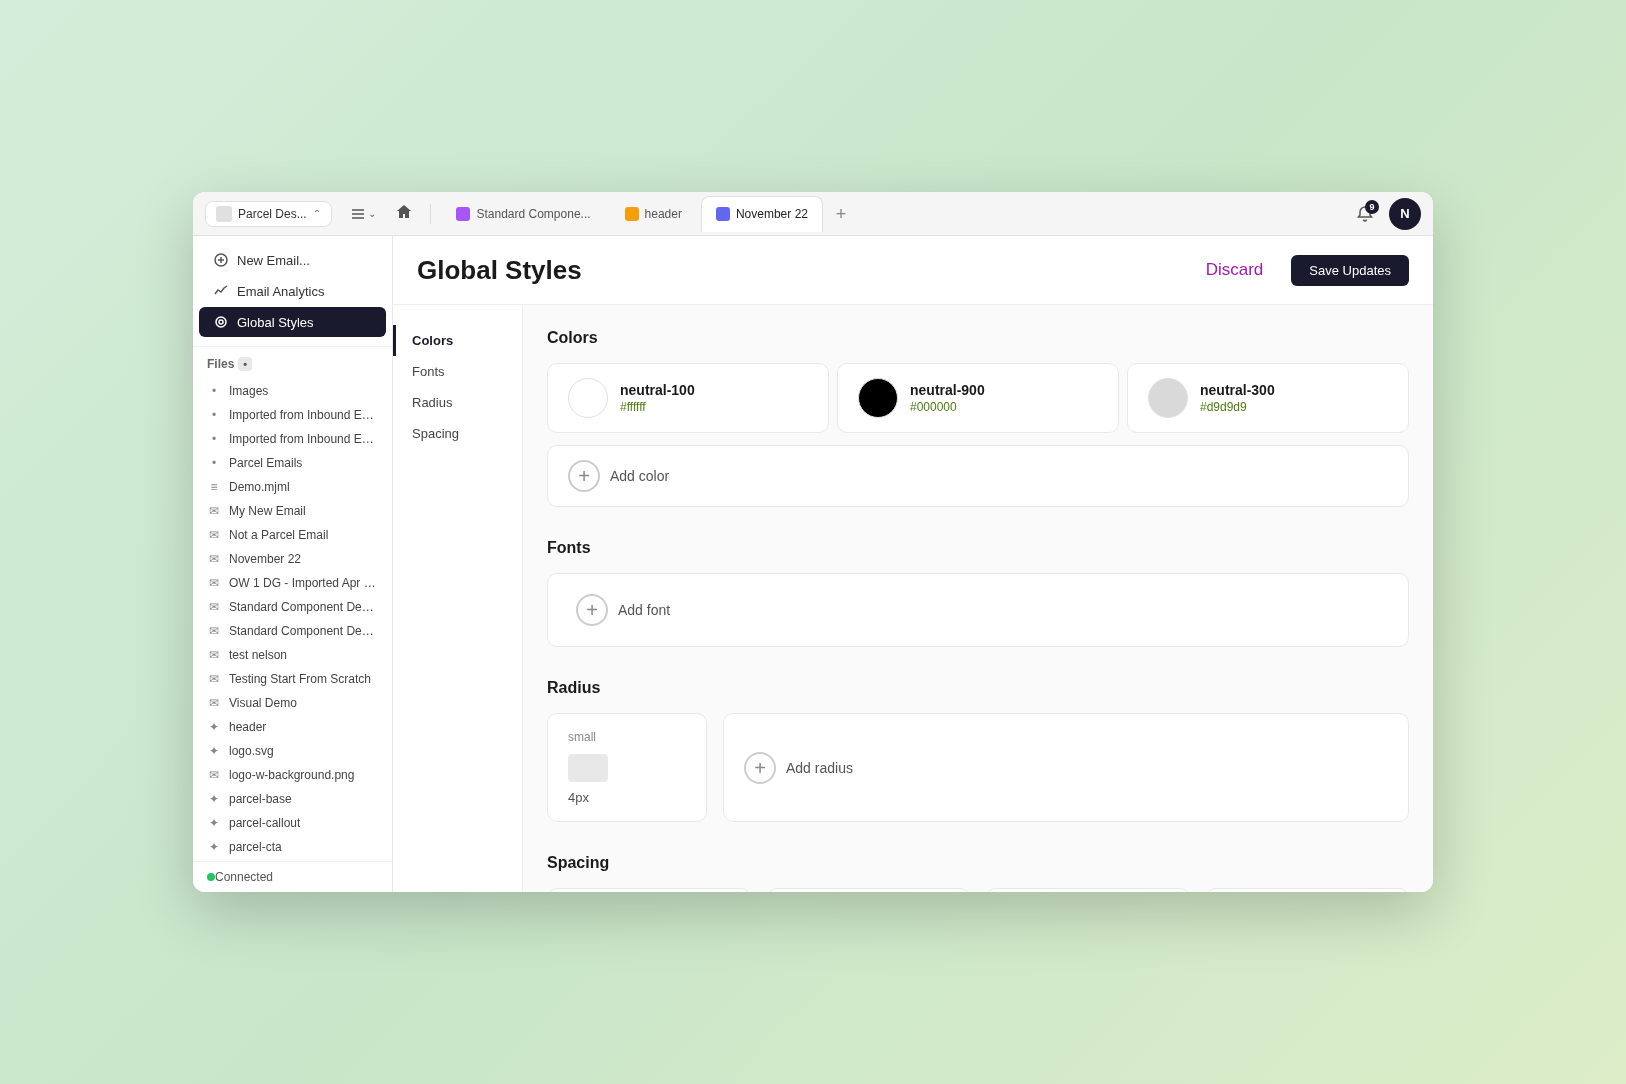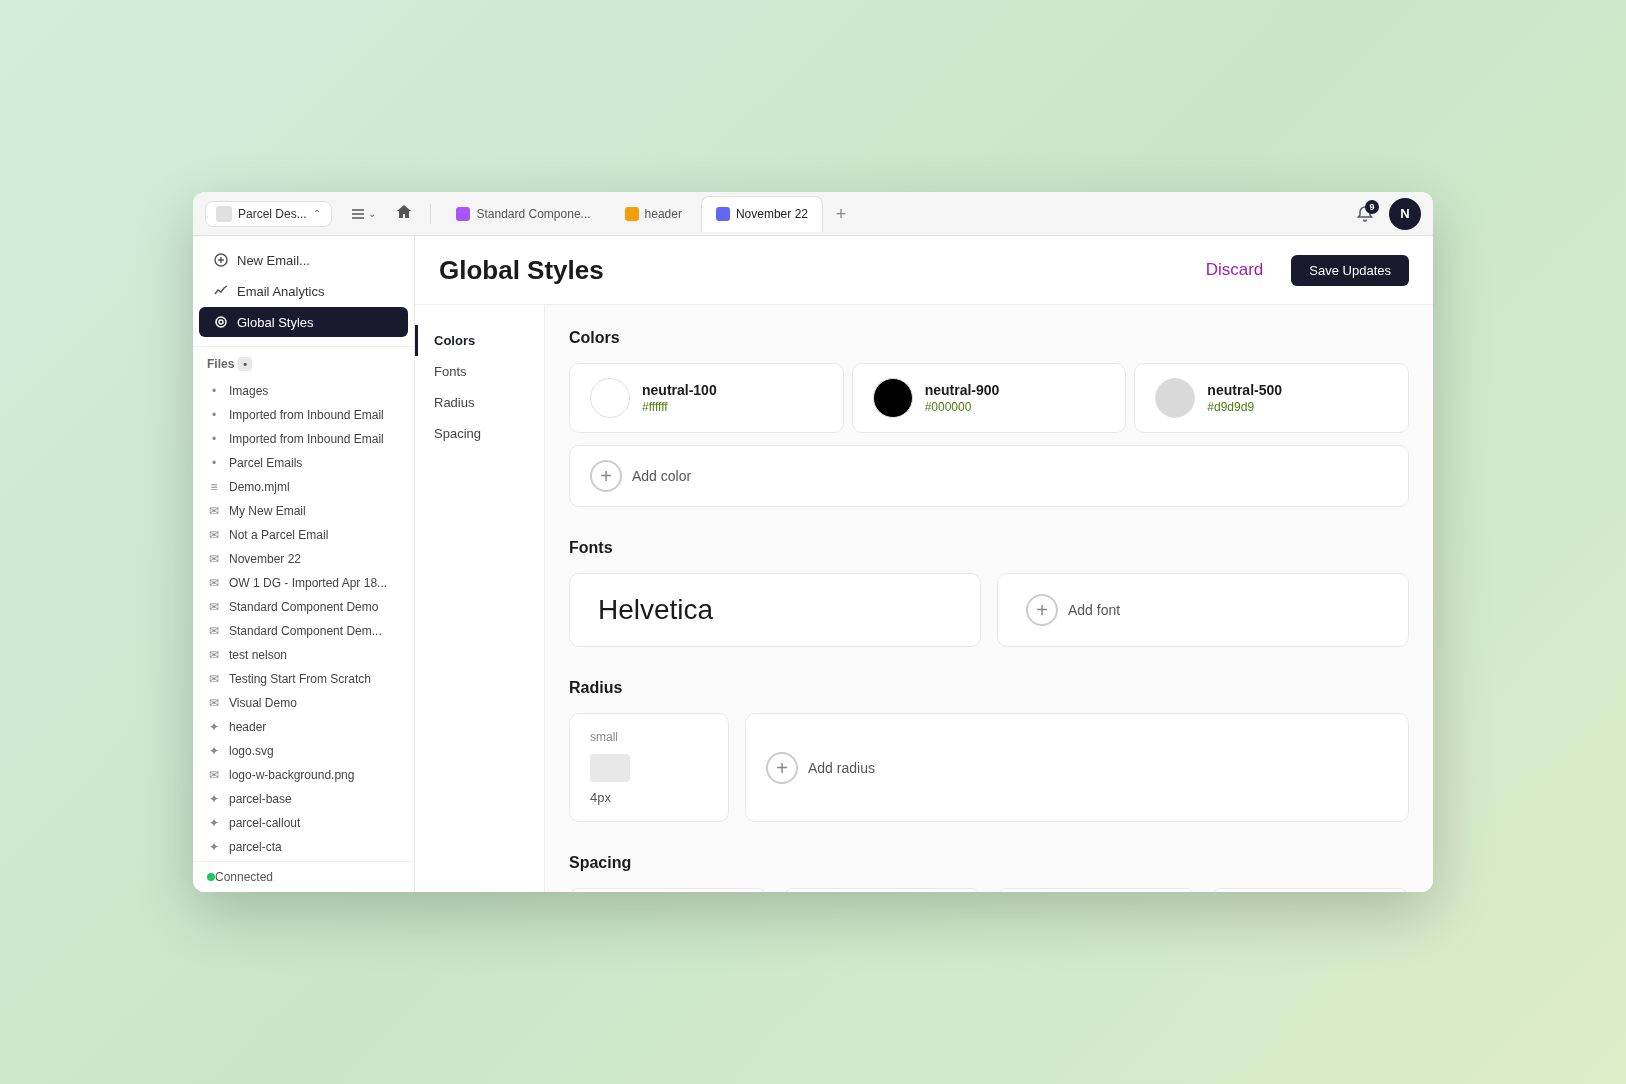--- a/index.html
+++ b/index.html
@@ -156,21 +156,21 @@
       cursor: pointer;
     }
     
     .main-layout {
       display: flex;
       flex: 1;
       overflow: hidden;
     }
     
     .sidebar {
-      width: 222px;
+      width: 200px;
       background: #fff;
       border-right: 1px solid #e8e8e8;
       display: flex;
       flex-direction: column;
       overflow: hidden;
       flex-shrink: 0;
     }
     .sidebar-nav {
       padding: 8px 0;
       border-bottom: 1px solid #f0f0f0;
@@ -706,37 +706,34 @@
               <div class="color-card">
                 <div class="color-swatch" style="background:#000000;"></div>
                 <div class="color-info">
                   <div class="color-name">neutral-900</div>
                   <div class="color-hex">#000000</div>
                 </div>
               </div>
               <div class="color-card">
                 <div class="color-swatch" style="background:#d9d9d9;"></div>
                 <div class="color-info">
-                  <div class="color-name">neutral-500</div>
+                  <div class="color-name">neutral-300</div>
                   <div class="color-hex">#d9d9d9</div>
                 </div>
               </div>
             </div>
             <div class="add-card">
               <div class="add-circle">+</div>
               <span>Add color</span>
             </div>
           </div>
 
           <div class="section">
             <div class="section-title">Fonts</div>
             <div class="fonts-row">
-              <div class="font-card">
-                <div class="font-display">Helvetica</div>
-              </div>
               <div class="add-font-card">
                 <div class="add-circle">+</div>
                 <span>Add font</span>
               </div>
             </div>
           </div>
 
           <div class="section">
             <div class="section-title">Radius</div>
             <div class="radius-row">

